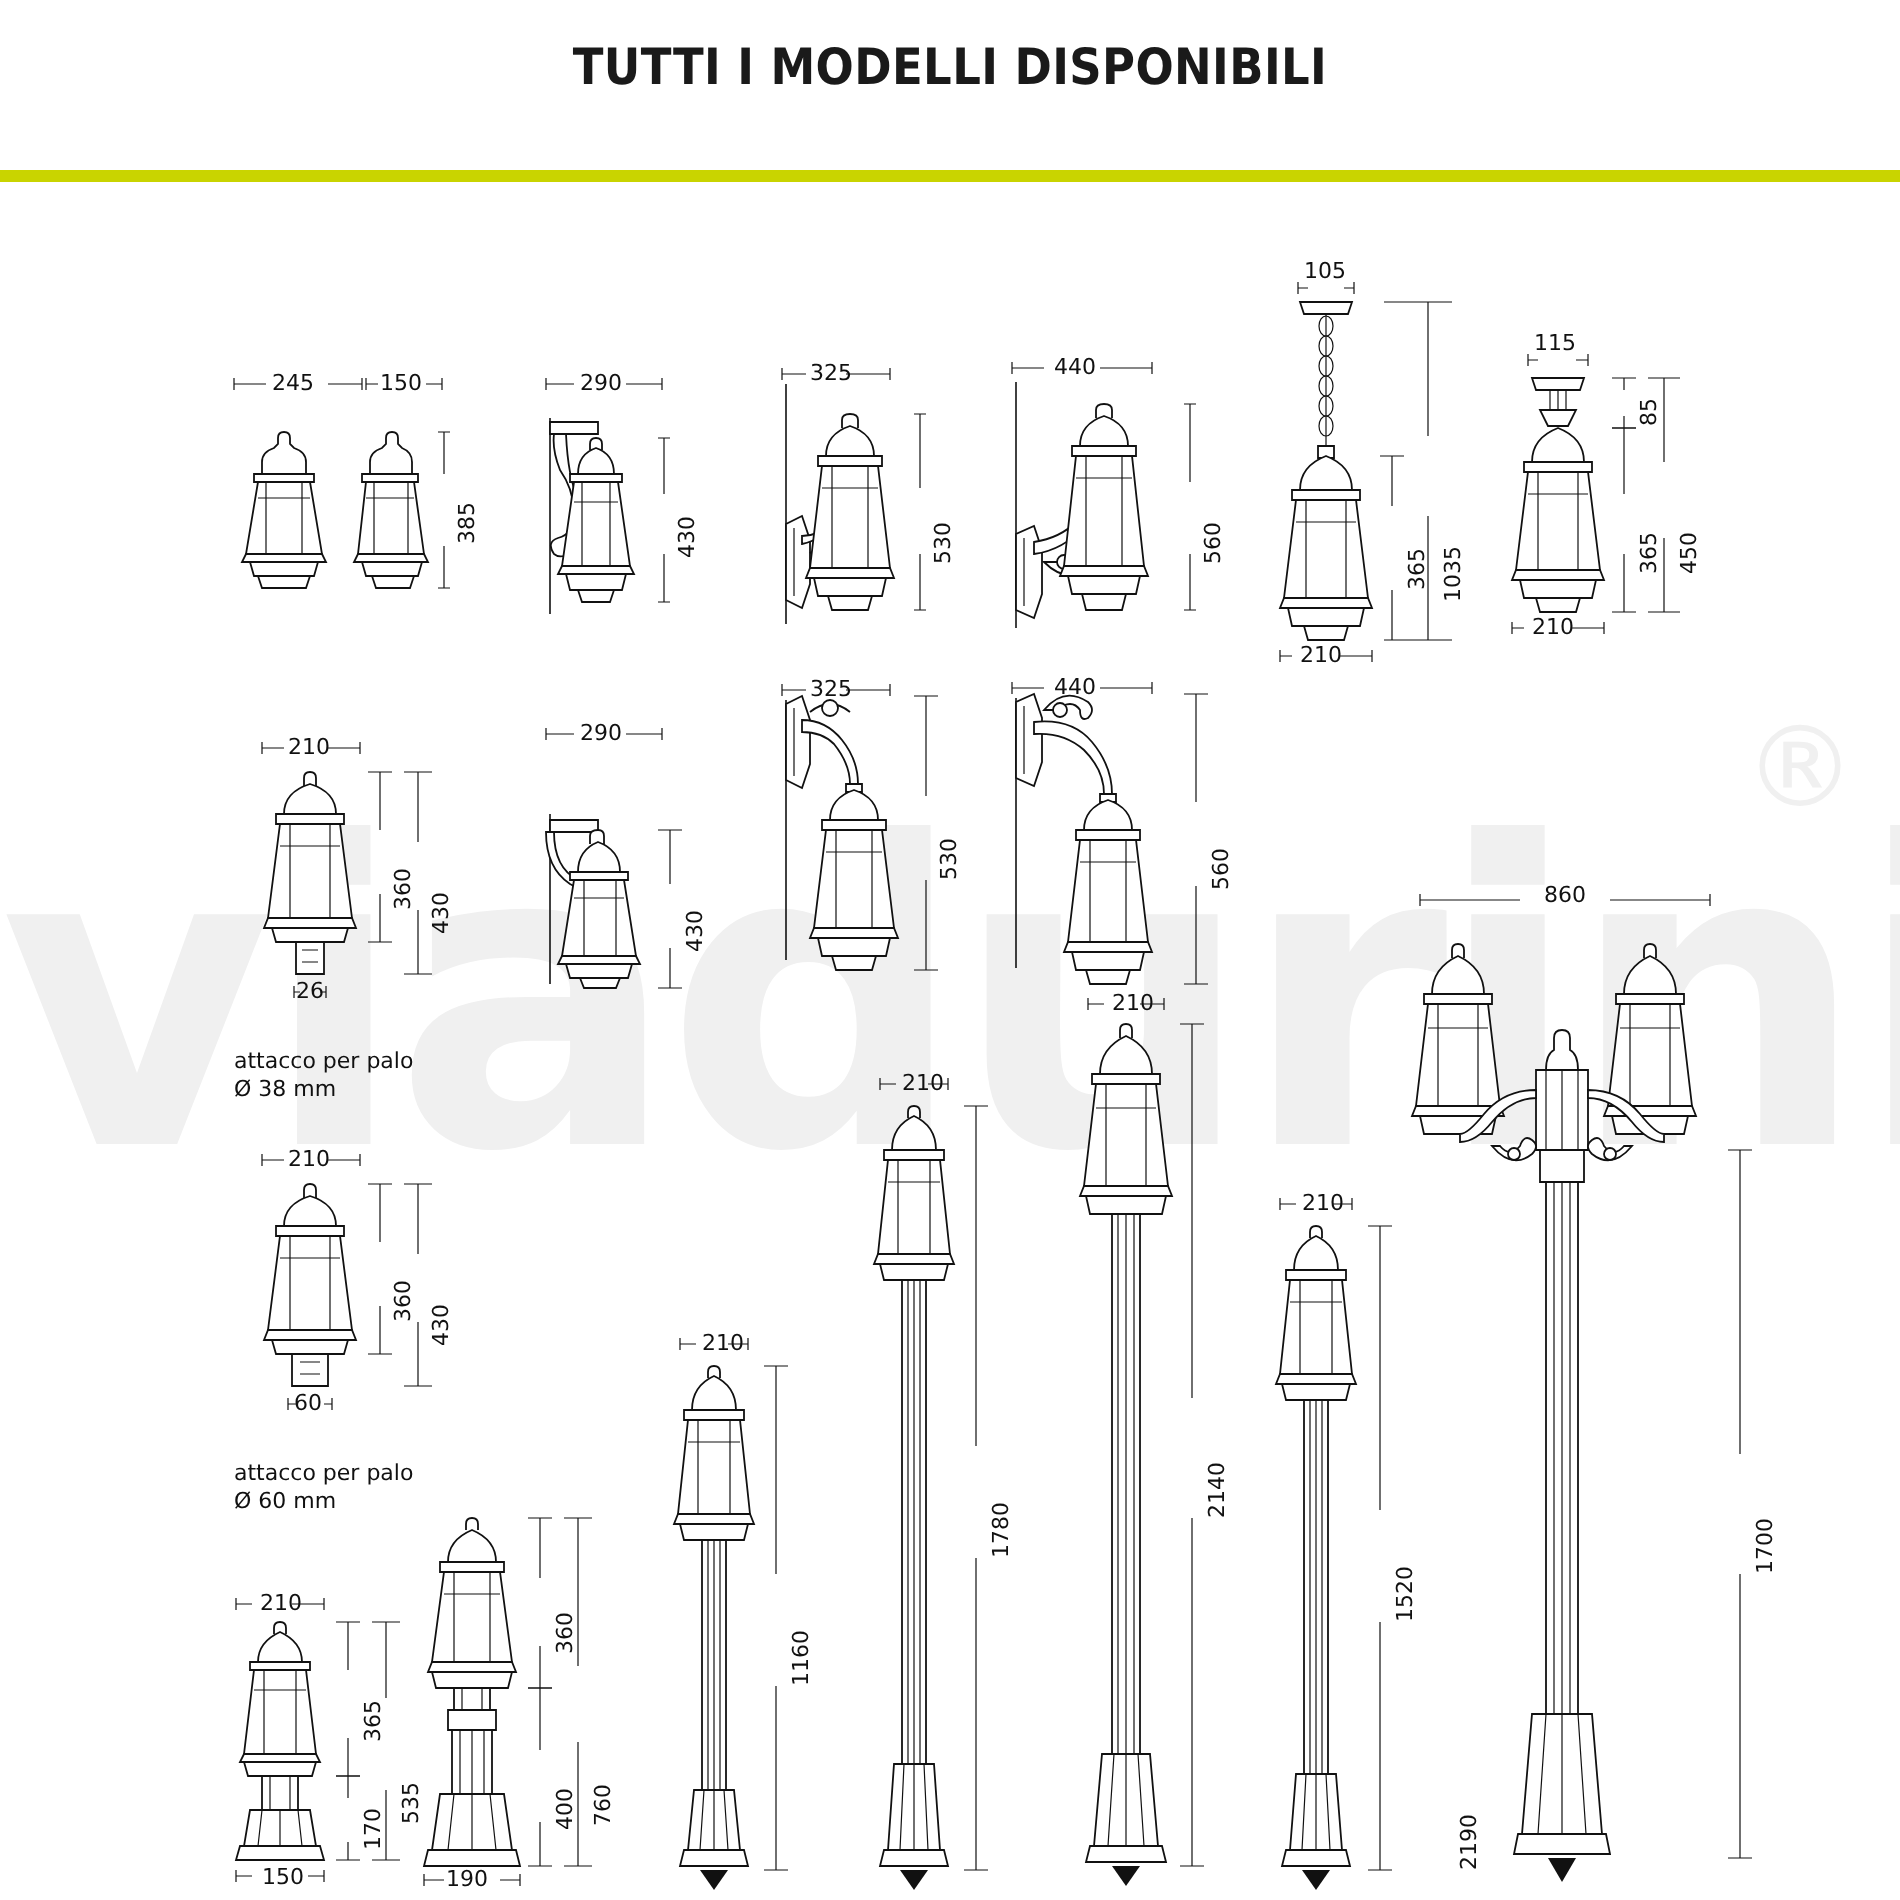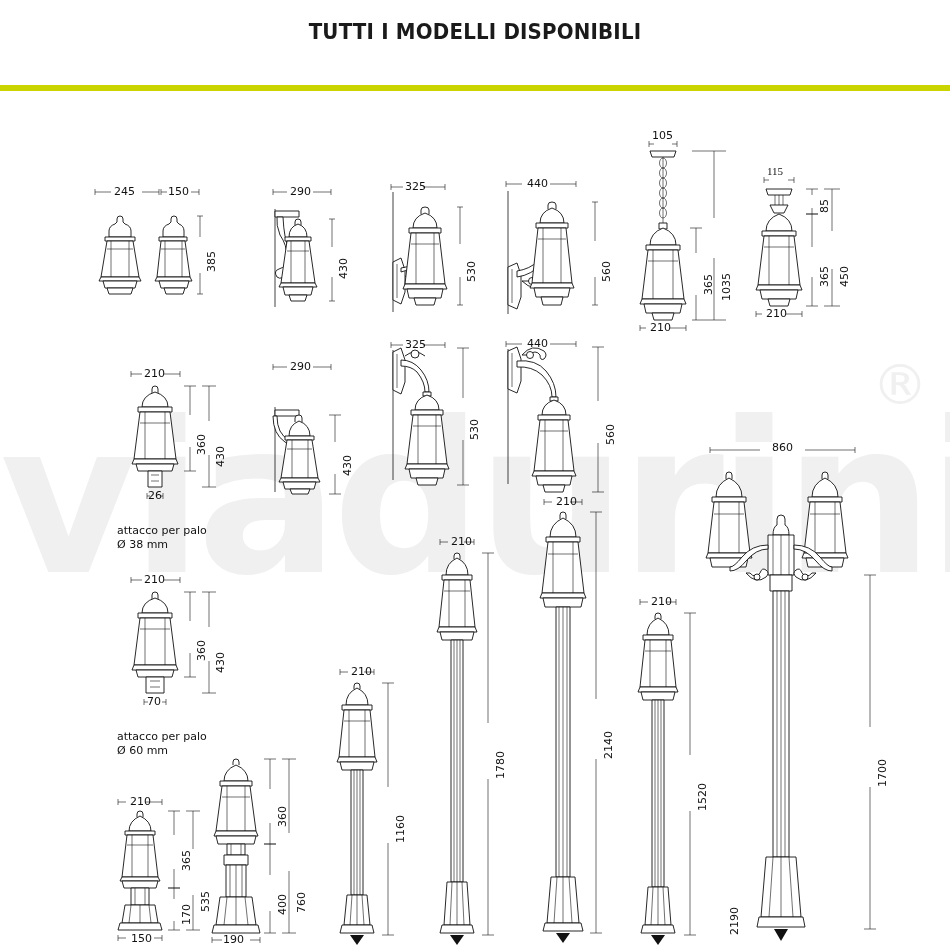--- a/index.html
+++ b/index.html
@@ -14,21 +14,21 @@
   }
   
   #header {
     position:absolute; left:0; top:0; width:950px; height:91px;
     background:#ffffff;
     border-bottom:6px solid #c9d400;
     text-align:center;
   }
   #header .l1 {
     font-family:"DejaVu Sans Condensed","Liberation Sans", sans-serif;
-    font-size:22px; font-weight:bold; letter-spacing:0.2px;
+    font-size:25px; font-weight:bold; letter-spacing:0.2px;
     margin-top:19px; color:#1a1a1a;
   }
   #header .l2 {
     font-family:"DejaVu Sans Condensed","Liberation Sans", sans-serif;
     font-size:22px; font-weight:bold; font-style:italic; letter-spacing:0.1px;
     margin-top:8px; color:#1a1a1a;
   }
   
   #watermark {
     position:absolute; left:0; top:355px; width:950px; height:290px;
@@ -73,21 +73,21 @@
 
 <div id="header">
   <div class="l1">TUTTI I MODELLI DISPONIBILI</div>
 </div>
 
 <div id="watermark">viadurini</div>
 <div id="watermark-r">®</div>
 
 <div id="sheet">
 
-<div class="fig" style="left:87px; top:80px;">
+<div class="fig" style="left:109px; top:80px;">
   <svg width="130" height="135">
 
     <path class="lnt" d="M8,12 L8,18 M8,15 L24,15 M55,15 L72,15 M72,12 L72,18"></path>
 
     <path class="lnt" d="M74,12 L74,18 M74,15 L80,15 M104,15 L112,15 M112,12 L112,18"></path>
 
     <path class="bdy" d="M22,60 L22,54 Q22,49 28,47 L30,45 L30,42 Q30,39 33,39 Q36,39 36,42 L36,45 L38,47 Q44,49 44,54 L44,60 Z"></path>
     <path class="bdy" d="M18,60 L48,60 L48,64 L18,64 Z"></path>
     <path class="bdy" d="M20,64 L46,64 L52,100 L14,100 Z"></path>
     <path class="lnt" d="M24,64 L24,100 M42,64 L42,100 M20,72 L46,72"></path>
@@ -235,21 +235,21 @@
     <path class="bdy" d="M12,131 L50,131 L48,140 L14,140 Z"></path>
     <path class="bdy" d="M20,140 L42,140 L40,147 L22,147 Z"></path>
     <path class="lnt" d="M8,152 L8,158 M8,155 L14,155 M38,155 L54,155 M54,152 L54,158"></path>
 
     <path class="lnt" d="M58,30 L70,30 M58,55 L70,55 M64,30 L64,36 M64,49 L64,55"></path>
 
     <path class="lnt" d="M58,55 L70,55 M58,147 L70,147 M64,55 L64,88 M64,118 L64,147"></path>
 
     <path class="lnt" d="M76,30 L92,30 M76,147 L92,147 M84,30 L84,72 M84,110 L84,147"></path>
   </svg>
-  <div class="dimtxt" style="left:19px; top:6px;font-family:Liberation Serif, serif;">115</div>
+  <div class="dimtxt" style="left:19px; top:6px;">115</div>
   <div class="dimtxt vert" style="left:70px; top:54px;">85</div>
   <div class="dimtxt vert" style="left:90px; top:128px;">450</div>
   <div class="dimtxt vert" style="left:70px; top:128px;">365</div>
   <div class="dimtxt" style="left:18px; top:148px;">210</div>
 </div>
 
 <div class="fig" style="left:120px; top:262px;">
   <svg width="120" height="145">
     <path class="lnt" d="M11,12 L11,18 M11,15 L22,15 M44,15 L60,15 M60,12 L60,18"></path>
 
@@ -363,21 +363,21 @@
     <path class="bdy" d="M16,105 L54,105 L52,112 L18,112 Z"></path>
     <path class="bdy" d="M26,112 L44,112 L44,128 L26,128 Z"></path>
     <path class="lnt" d="M30,116 L40,116 M30,122 L40,122"></path>
     <path class="lnt" d="M24,134 L24,140 M24,137 L28,137 M42,137 L46,137 M46,134 L46,140"></path>
     <path class="lnt" d="M64,27 L76,27 M64,112 L76,112 M70,27 L70,56 M70,88 L70,112"></path>
     <path class="lnt" d="M82,27 L96,27 M82,128 L96,128 M89,27 L89,62 M89,96 L89,128"></path>
   </svg>
   <div class="dimtxt" style="left:24px; top:8px;">210</div>
   <div class="dimtxt vert" style="left:75px; top:96px;">360</div>
   <div class="dimtxt vert" style="left:94px; top:108px;">430</div>
-  <div class="dimtxt" style="left:27px; top:130px;">70</div>
+  <div class="dimtxt" style="left:27px; top:130px;">60</div>
 </div>
 
 <div class="note" style="left:117px; top:633px;">
   <span>attacco per palo</span><br>
   <span>Ø 60 mm</span>
 </div>
 
 <div class="fig" style="left:100px; top:690px;">
   <svg width="130" height="160">
     <path class="lnt" d="M18,12 L18,18 M18,15 L26,15 M46,15 L62,15 M62,12 L62,18"></path>

